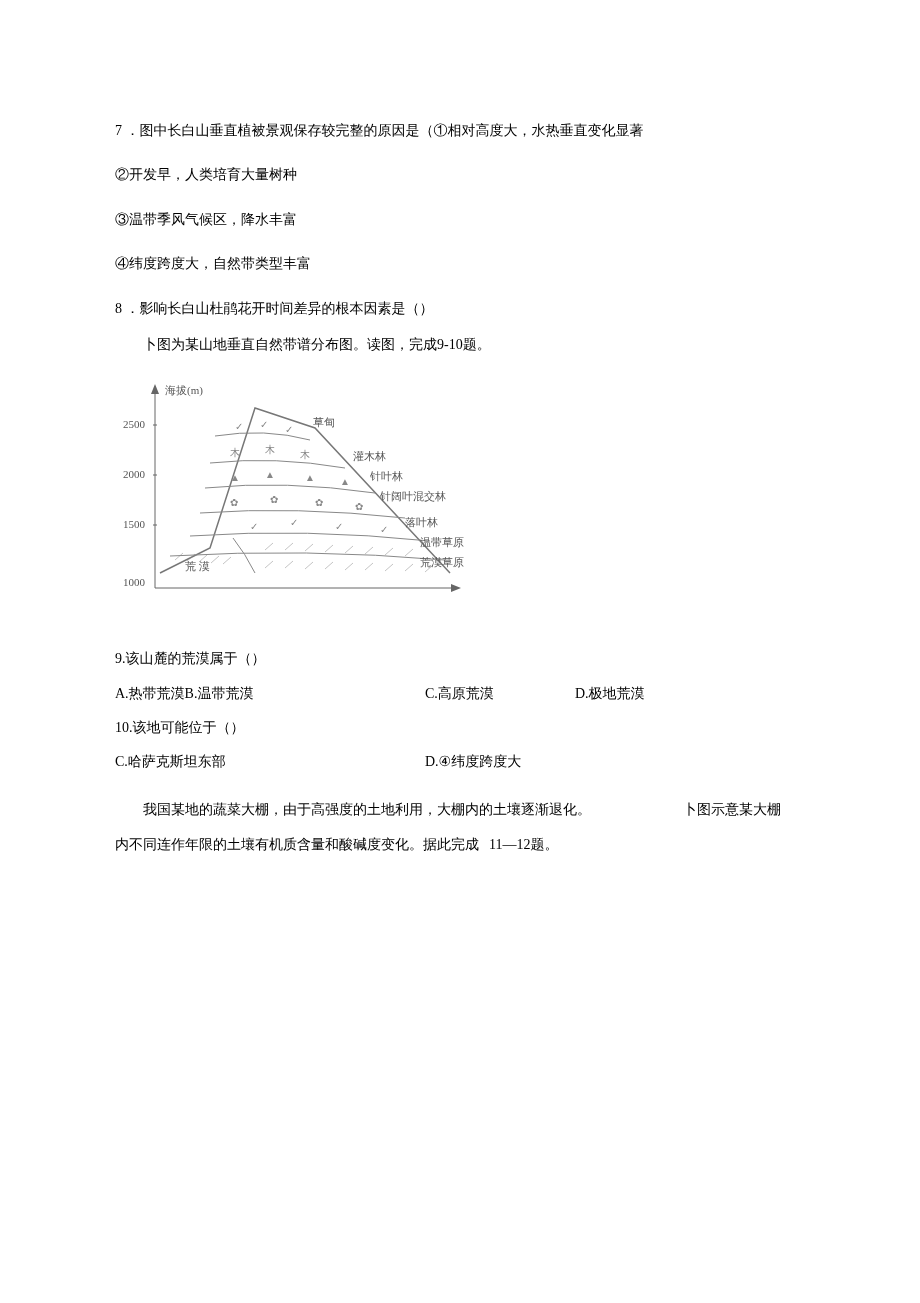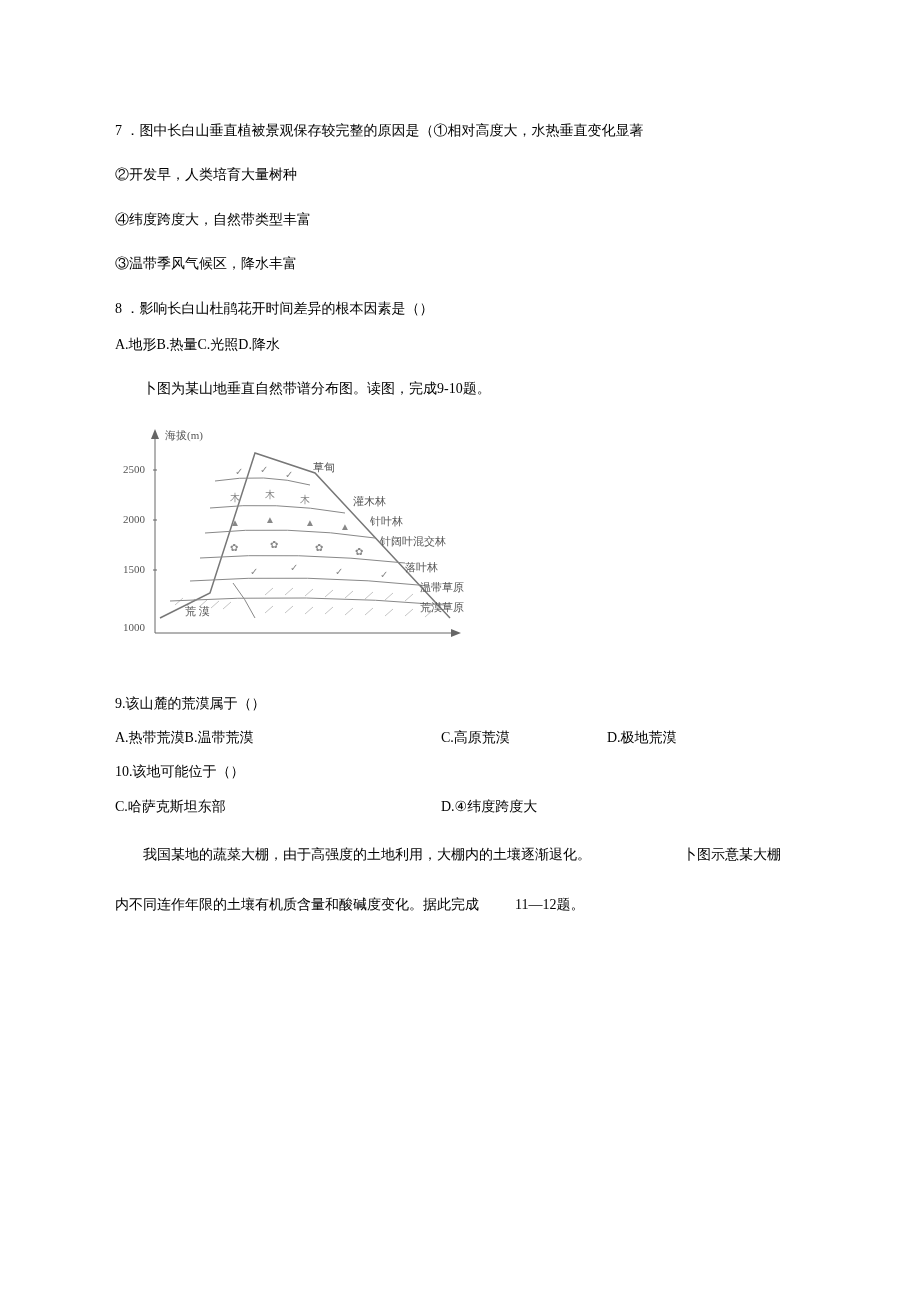--- a/index.html
+++ b/index.html
@@ -28,52 +28,51 @@
   }
   .figure {
     margin: 18px 0 40px 0;
   }
   .figure svg {
     display: block;
   }
   .opt-row {
     display: grid;
     grid-template-columns: 310px 150px 150px;
-    column-gap: 16px;
+    column-gap: 0;
     margin-bottom: 14px;
   }
   .intro-row {
     display: grid;
     grid-template-columns: 520px auto;
     column-gap: 20px;
-    margin-bottom: 28px;
+    margin-bottom: 12px;
     line-height: 1.6;
   }
   .intro-row2 {
     display: grid;
     grid-template-columns: 370px auto;
-    column-gap: 30px;
+    column-gap: 4px;
     margin-bottom: 14px;
     line-height: 1.6;
   }
 </style>
 </head>
 <body>
 
 <div class="page">
 
   <div class="line">7 ．图中长白山垂直植被景观保存较完整的原因是（①相对高度大，水热垂直变化显著</div>
 
   <div class="line">②开发早，人类培育大量树种</div>
+  <div class="line">③温带季风气候区，降水丰富</div>
   <div class="line">④纬度跨度大，自然带类型丰富</div>
-  <div class="line">③温带季风气候区，降水丰富</div>
 
 
   <div class="line tight">8 ．影响长白山杜鹃花开时间差异的根本因素是（）</div>
-  <div class="line">A.地形B.热量C.光照D.降水</div>
 
   <div class="line indent">卜图为某山地垂直自然带谱分布图。读图，完成9-10题。</div>
 
   <div class="figure">
     <svg width="360" height="230" viewBox="0 0 360 230">
 
       <line x1="40" y1="10" x2="40" y2="210" stroke="#666" stroke-width="1"></line>
       <polygon points="40,6 36,16 44,16" fill="#666"></polygon>
       <line x1="40" y1="210" x2="340" y2="210" stroke="#666" stroke-width="1"></line>
       <polygon points="346,210 336,206 336,214" fill="#666"></polygon>

